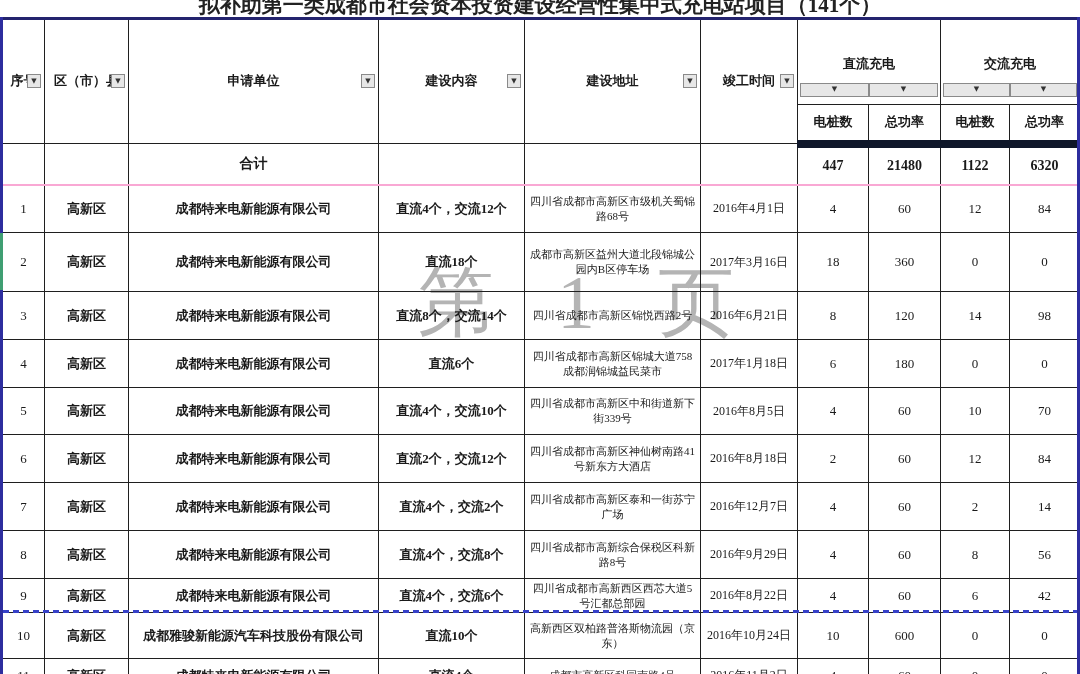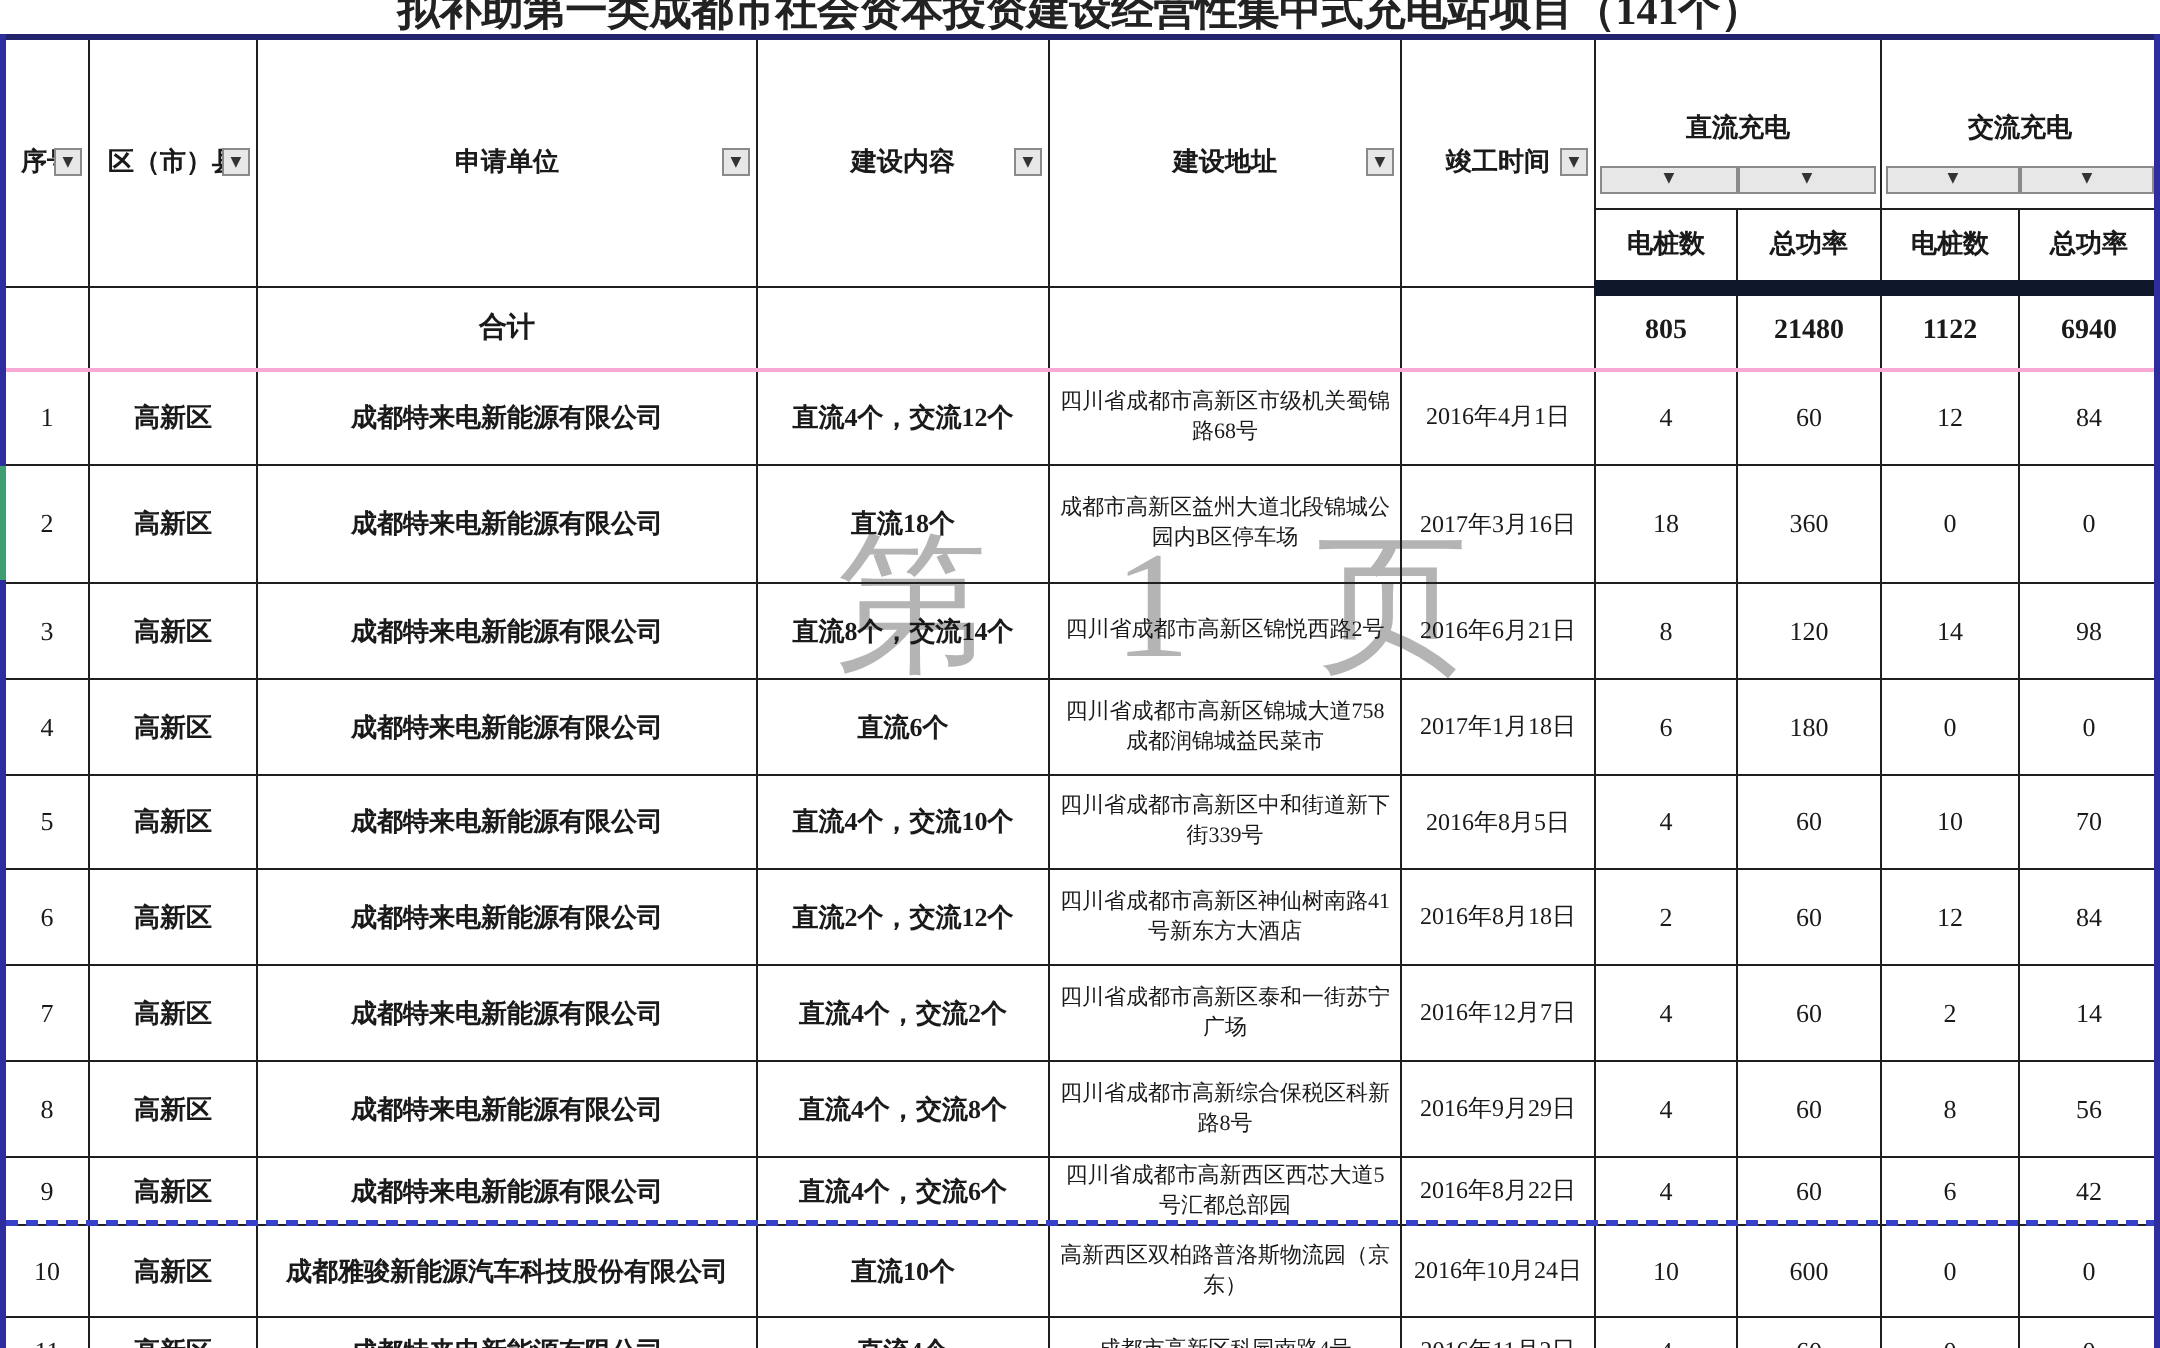--- a/index.html
+++ b/index.html
@@ -144,24 +144,24 @@
       </tr>
     </thead>
     <tbody>
       <tr class="totals" style="height:41px;">
         <td></td>
         <td></td>
         <td>合计</td>
         <td></td>
         <td></td>
         <td></td>
-        <td>805</td>
+        <td>447</td>
         <td>21480</td>
         <td>1122</td>
-        <td>6940</td>
+        <td>6320</td>
       </tr>
     </tbody>
     <tbody id="data-rows">
         <tr style="height: 48px;">
       <td class="c-seq">1</td>
       <td class="c-district">高新区</td>
       <td class="c-applicant">成都特来电新能源有限公司</td>
       <td class="c-content">直流4个，交流12个</td>
       <td class="c-address">四川省成都市高新区市级机关蜀锦路68号</td>
       <td class="c-completion">2016年4月1日</td>

